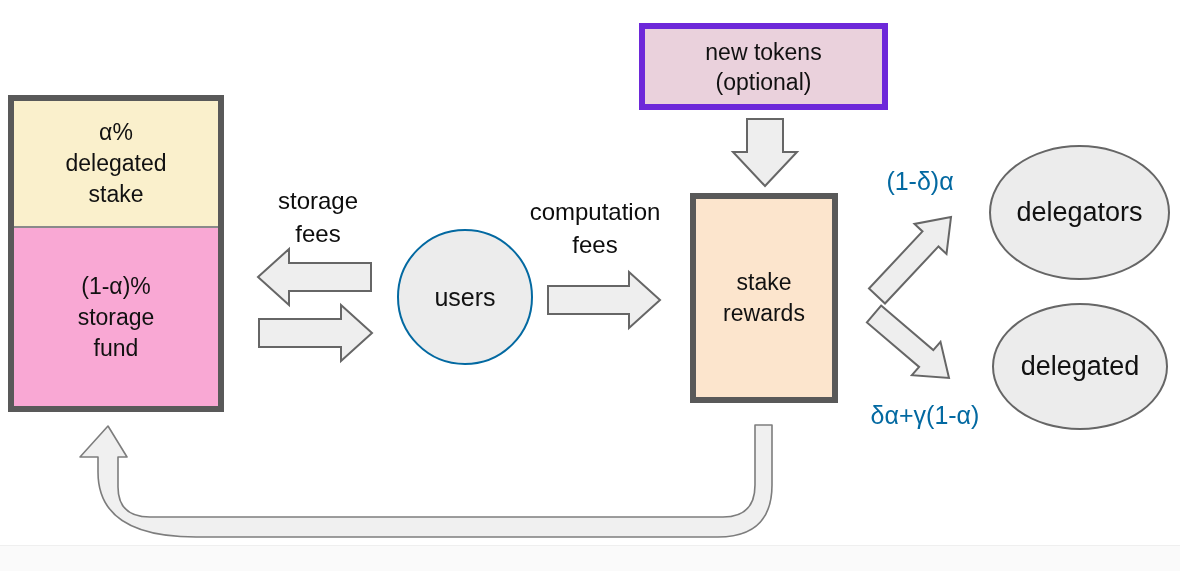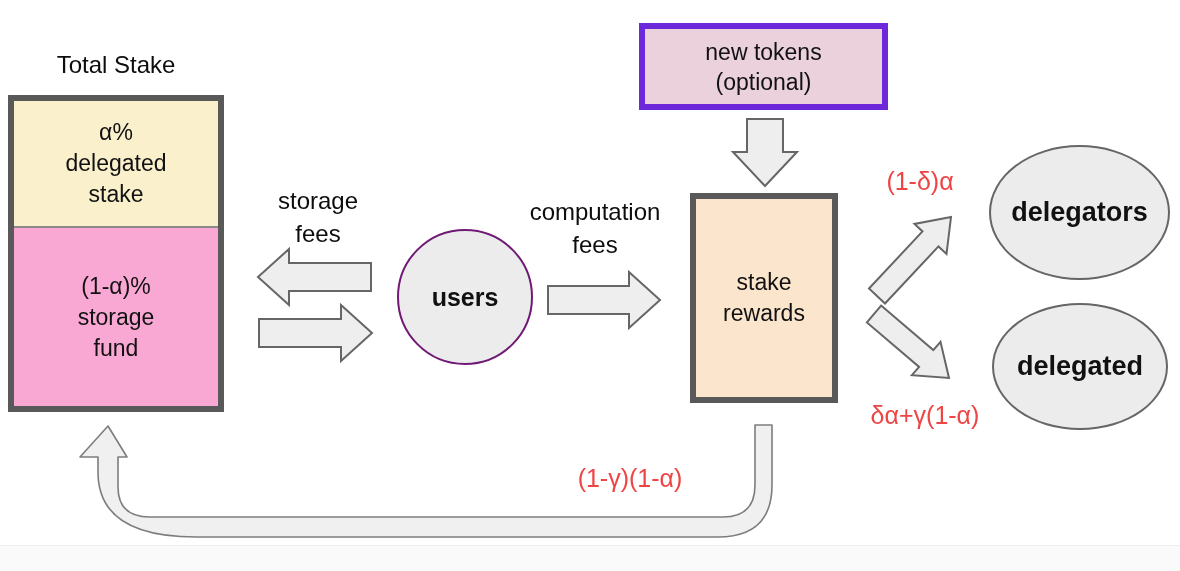--- a/index.html
+++ b/index.html
@@ -35,55 +35,55 @@
     font-size: 23px; line-height: 31px;
   }
   .section-storage {
     flex: 1; background: #f9a8d4;
     font-size: 23px; line-height: 31px;
   }
 
   
   .users-circle {
     left: 397px; top: 229px; width: 136px; height: 136px;
-    background: #ececec; border: 2px solid #701a75;
+    background: #ececec; border: 2px solid #0369a1;
     border-radius: 50%;
-    font-size: 25px; font-weight: bold;
+    font-size: 25px; font-weight: normal;
   }
 
   
   .stake-rewards-box {
     left: 690px; top: 193px; width: 148px; height: 210px;
     background: #fce5cd; border: 6px solid #595959;
     font-size: 23px; line-height: 31px;
   }
 
   
   .new-tokens-box {
     left: 639px; top: 23px; width: 249px; height: 87px;
     background: #ead1dc; border: 6px solid #6d28d9;
     font-size: 23px; line-height: 30px;
   }
 
   
   .ellipse {
     background: #ececec; border: 2px solid #666;
     border-radius: 50%;
-    font-size: 27px; font-weight: bold;
+    font-size: 27px; font-weight: normal;
   }
   .ellipse-delegators { left: 989px; top: 145px; width: 181px; height: 135px; }
   .ellipse-validators { left: 992px; top: 303px; width: 176px; height: 127px; }
 
   
   .flow-label { font-size: 24px; line-height: 33px; color: #0d0d0d; }
   .lbl-storage-fees { left: 248px; top: 184px; width: 140px; height: 66px; }
   .lbl-rebates { left: 248px; top: 366px; width: 140px; height: 33px; }
   .lbl-computation-fees { left: 505px; top: 195px; width: 180px; height: 66px; }
 
-  .math-label { font-size: 25px; color: #ef4444; }
+  .math-label { font-size: 25px; color: #0369a1; }
   .lbl-to-delegators { left: 858px; top: 166px; width: 124px; height: 30px; }
   .lbl-to-validators { left: 852px; top: 399px; width: 146px; height: 32px; }
   .lbl-recycle { left: 553px; top: 461px; width: 154px; height: 34px; }
 
   
   svg.overlay { position: absolute; left: 0; top: 0; }
   .block-arrow { fill: #eeeeee; stroke: #666666; stroke-width: 2; stroke-linejoin: miter; }
   .pipe { fill: #f0f0f0; stroke: #7d7d7d; stroke-width: 1.6; stroke-linejoin: round; }
 
   
@@ -107,21 +107,20 @@
 
     <path class="block-arrow" d="M660,300 L629,272 L629,286 L548,286 L548,314 L629,314 L629,328 Z"></path>
 
     <path class="block-arrow" d="M765,186 L797,152 L783,152 L783,119 L747,119 L747,152 L733,152 Z"></path>
 
     <path class="block-arrow" d="M869,288.5 L922.5,231.4 L914.5,223.9 L951,217 L946.5,253.9 L938.5,246.4 L885,303.5 Z"></path>
 
     <path class="block-arrow" d="M881.1,305.6 L933.3,350.1 L940.5,341.8 L949,378 L911.9,375.2 L919.1,366.9 L866.9,322.4 Z"></path>
   </svg>
 
-  <div class="abs title center-text">Total Stake</div>
 
   <div class="abs total-stake-box">
     <div class="section-delegated center-text pre">α%
 delegated
 stake</div>
     <div class="section-storage center-text pre">(1-α)%
 storage
 fund</div>
   </div>
 
@@ -134,20 +133,19 @@
 fees</div>
 
   <div class="abs stake-rewards-box center-text pre">stake
 rewards</div>
 
   <div class="abs new-tokens-box center-text pre">new tokens
 (optional)</div>
 
   <div class="abs math-label lbl-to-delegators center-text">(1-δ)α</div>
   <div class="abs math-label lbl-to-validators center-text">δα+γ(1-α)</div>
-  <div class="abs math-label lbl-recycle center-text">(1-γ)(1-α)</div>
 
   <div class="abs ellipse ellipse-delegators center-text">delegators</div>
   <div class="abs ellipse ellipse-validators center-text">delegated</div>
 
   <div class="abs bottom-strip"></div>
 
 </div>
 
 </body></html>

